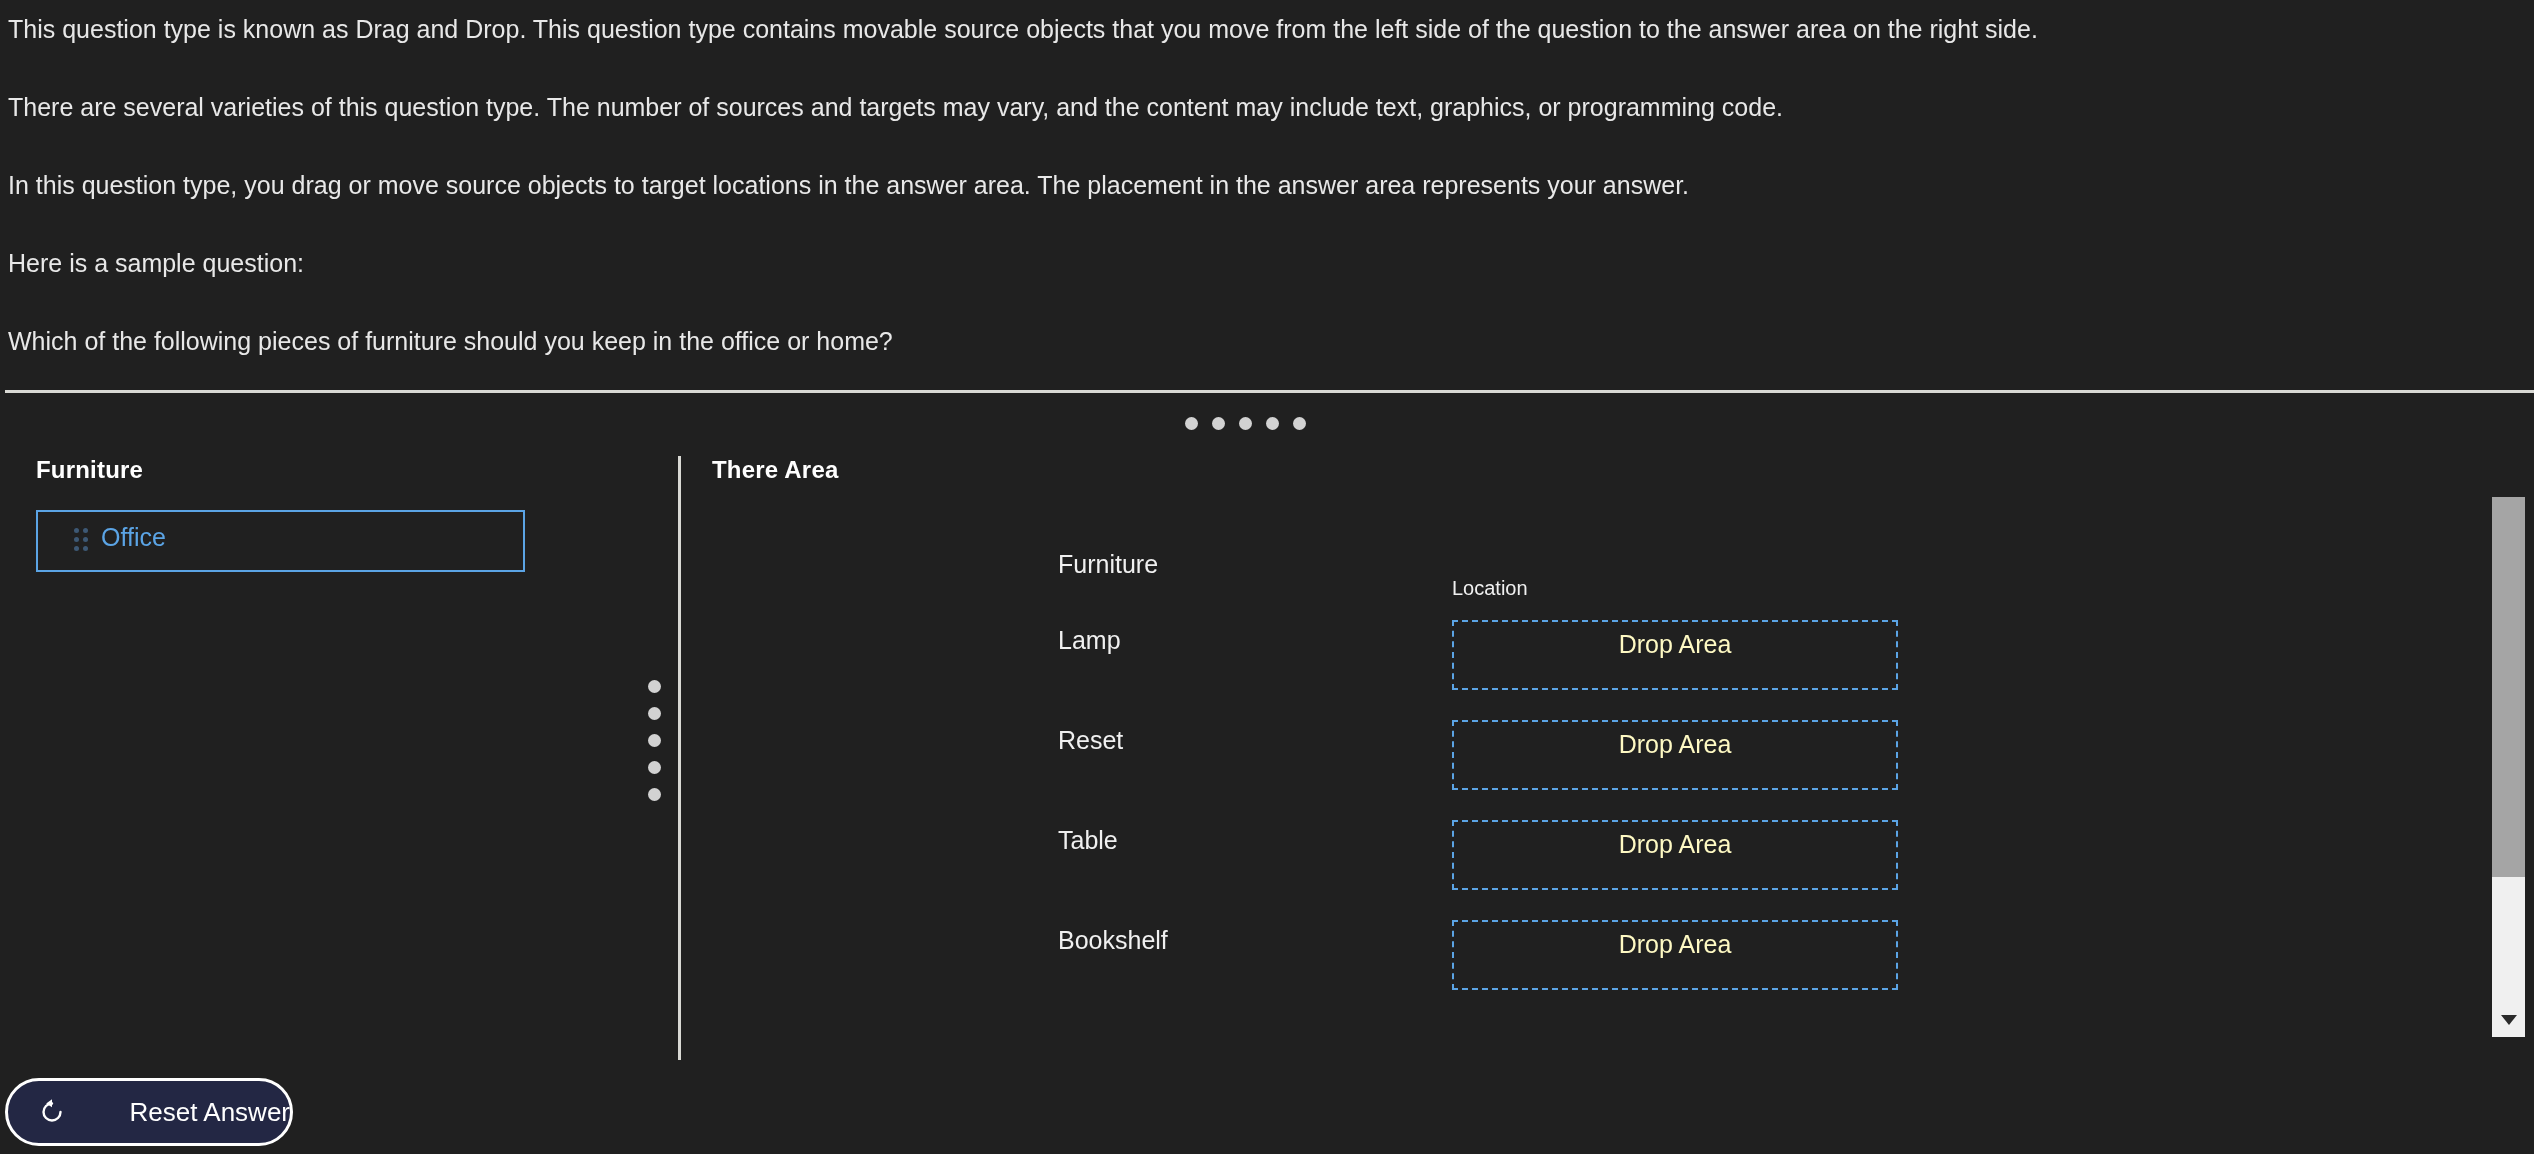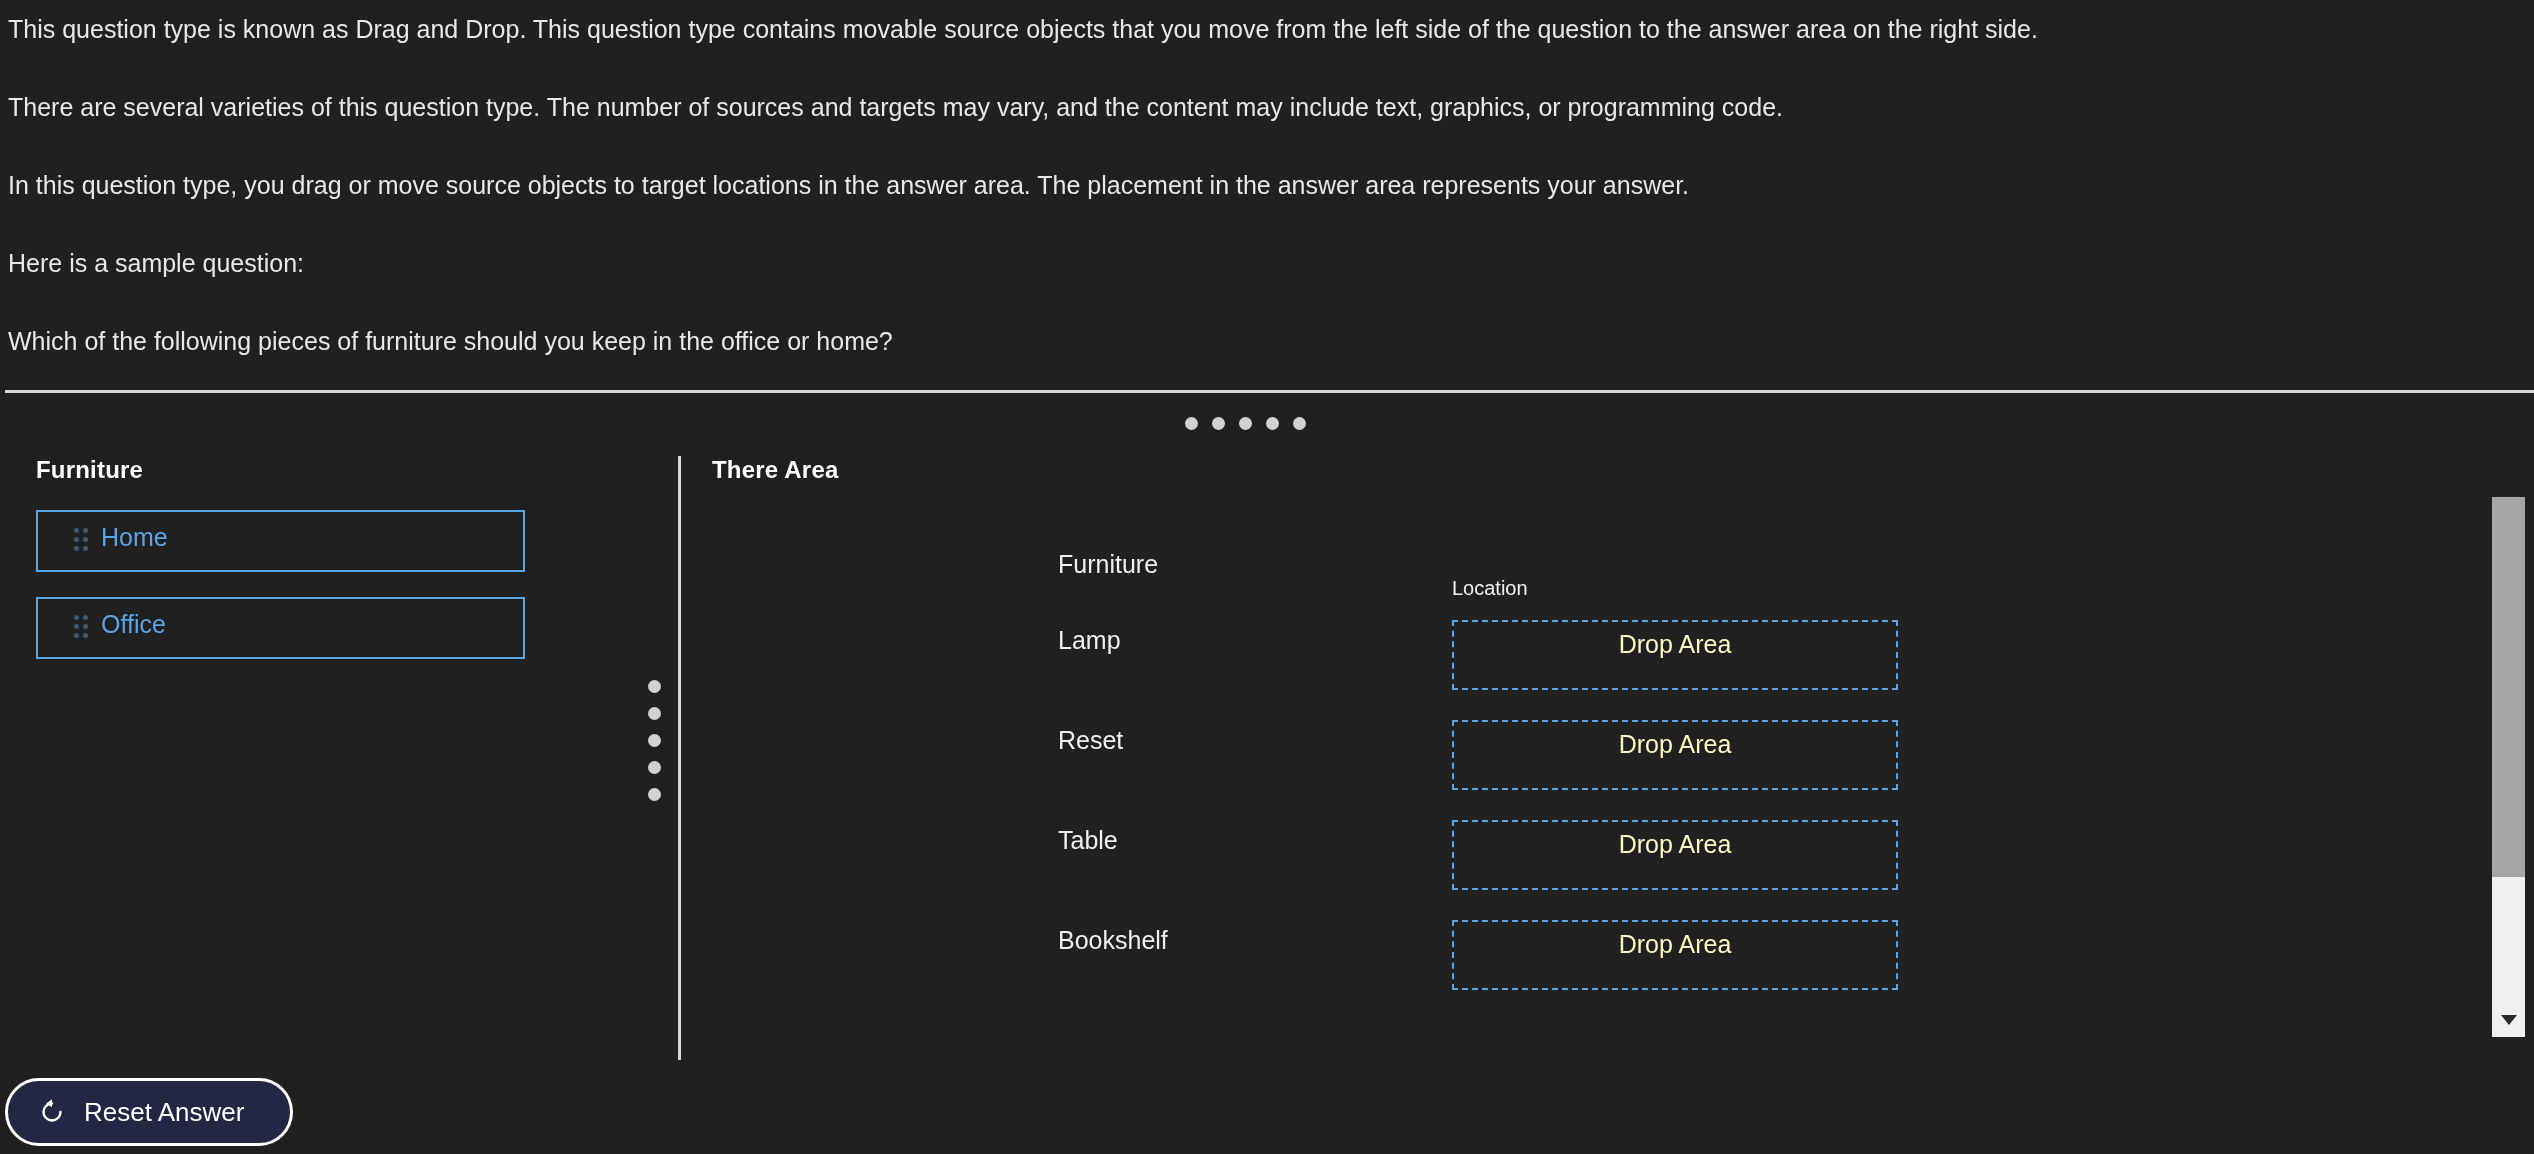--- a/index.html
+++ b/index.html
@@ -185,20 +185,21 @@
     width: 288px;
     height: 68px;
     border-radius: 34px;
     border: 3px solid #ffffff;
     background: #232744;
     display: flex;
     align-items: center;
     gap: 16px;
     padding-left: 28px;
     cursor: pointer;
+    justify-content: space-between;
   }
   .reset-btn .reset-icon { width: 32px; height: 32px; display: block; }
   .reset-btn .reset-label {
     color: #ffffff;
     font-size: 26px;
   }
 
   
   .scrollbar {
     position: absolute;
@@ -247,31 +248,20 @@
   <span></span>
   <span></span>
   <span></span>
   <span></span>
 </div>
 
 <div class="source-panel">
   <div class="panel-title">Furniture</div>
   <div class="source-list">
 
-    <div class="source-item">
-      <span class="grip-icon">
-        <i></i>
-          <i></i>
-          <i></i>
-          <i></i>
-          <i></i>
-          <i></i>
-      </span>
-      <span class="src-label">Home</span>
-    </div>
 
     <div class="source-item">
       <span class="grip-icon">
         <i></i>
           <i></i>
           <i></i>
           <i></i>
           <i></i>
           <i></i>
       </span>

